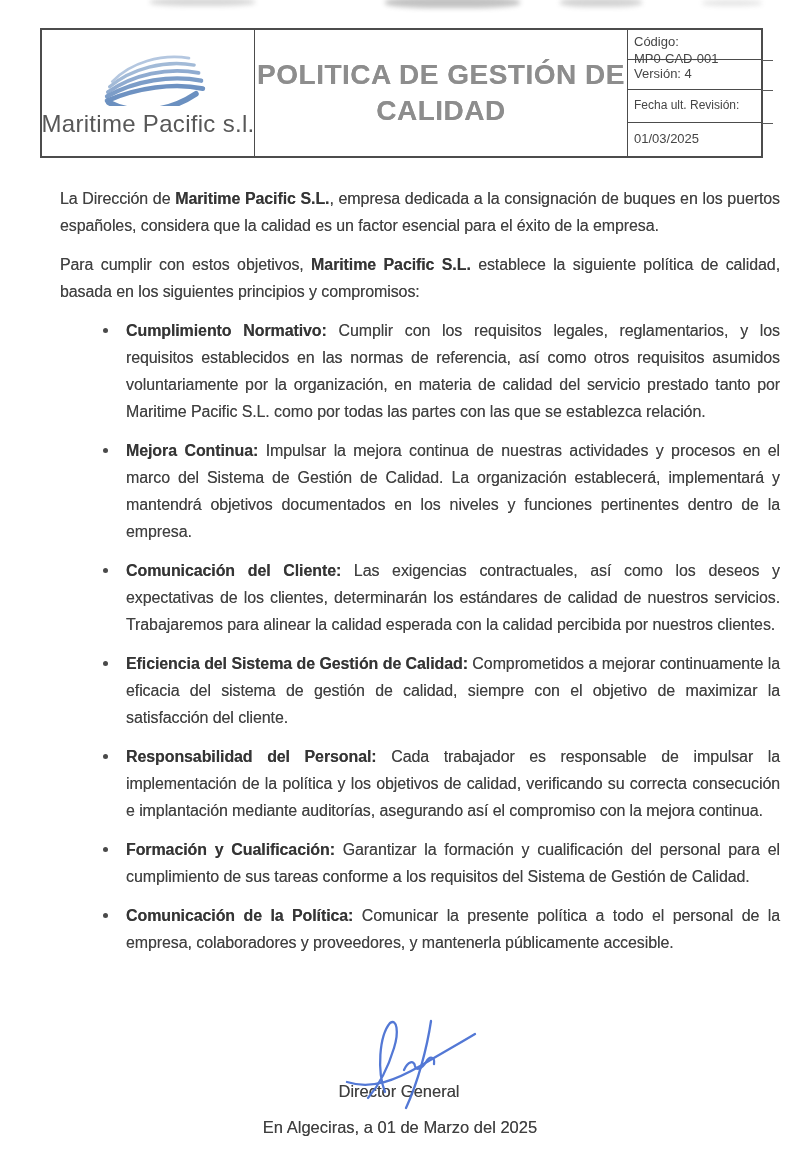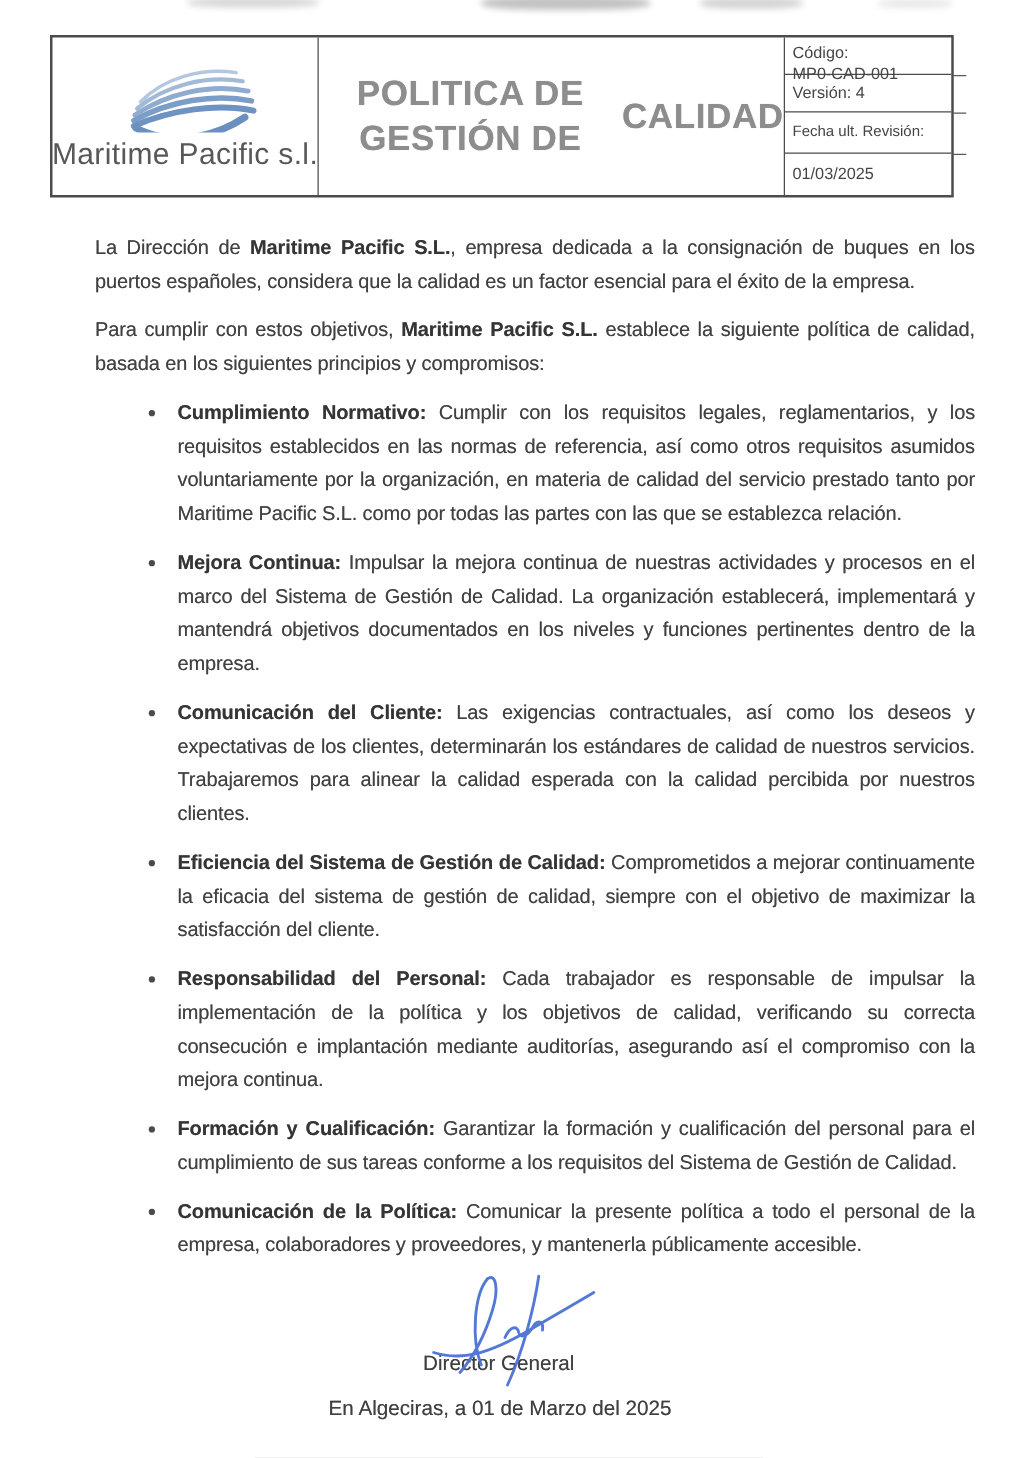--- a/index.html
+++ b/index.html
@@ -27,41 +27,41 @@
   .logo-cell{
     width:213px;border-right:1.5px solid #4c4c4c;
     display:flex;flex-direction:column;align-items:center;justify-content:center;
     padding-top:4px;
   }
   .company-name{
     font-size:24px;color:#585858;letter-spacing:.3px;margin-top:4px;white-space:nowrap;
   }
   .title-cell{
     flex:1;border-right:1.5px solid #4c4c4c;
-    display:flex;flex-direction:row;align-items:center;justify-content:center;
+    display:flex;flex-direction:column;align-items:center;justify-content:center;
     font-weight:bold;font-size:28px;color:#8d8d8d;letter-spacing:.5px;line-height:1.3;
     text-shadow:0 0 .6px rgba(141,141,141,.8);
     text-align:center;
   }
   .meta-cell{width:133px;display:flex;flex-direction:column;font-size:13px;color:#454545;}
   .meta-row{padding:4px 6px;border-bottom:1.5px solid #4c4c4c;position:relative;line-height:1.3;}
   .meta-row:last-child{border-bottom:none;}
   
   .meta-row.tick::after{
     content:"";position:absolute;right:-12px;bottom:-1.5px;width:11px;
     border-bottom:1.5px solid #5a5a5a;
   }
   .mr1{height:30px;}
   .mr2{height:30px;display:flex;align-items:center;}
   .mr3{height:33px;display:flex;align-items:center;font-size:12px;white-space:nowrap;}
   .mr4{flex:1;display:flex;align-items:center;}
 
   
   .content{
-    position:absolute;left:16px;right:0;top:185px;
+    position:absolute;left:0;right:0;top:185px;
     padding:0 32px 0 60px;
     font-size:16px;line-height:27px;text-align:justify;
     color:#414141;text-shadow:0 0 .3px rgba(65,65,65,.65);
     letter-spacing:-.1px;
   }
   .content p{margin:0 0 12px 0;}
   .content b{color:#353535;}
   ul.policy{list-style:none;margin:0;padding:0 0 0 66px;}
   ul.policy li{position:relative;margin:0 0 12px 0;}
   ul.policy li::before{

